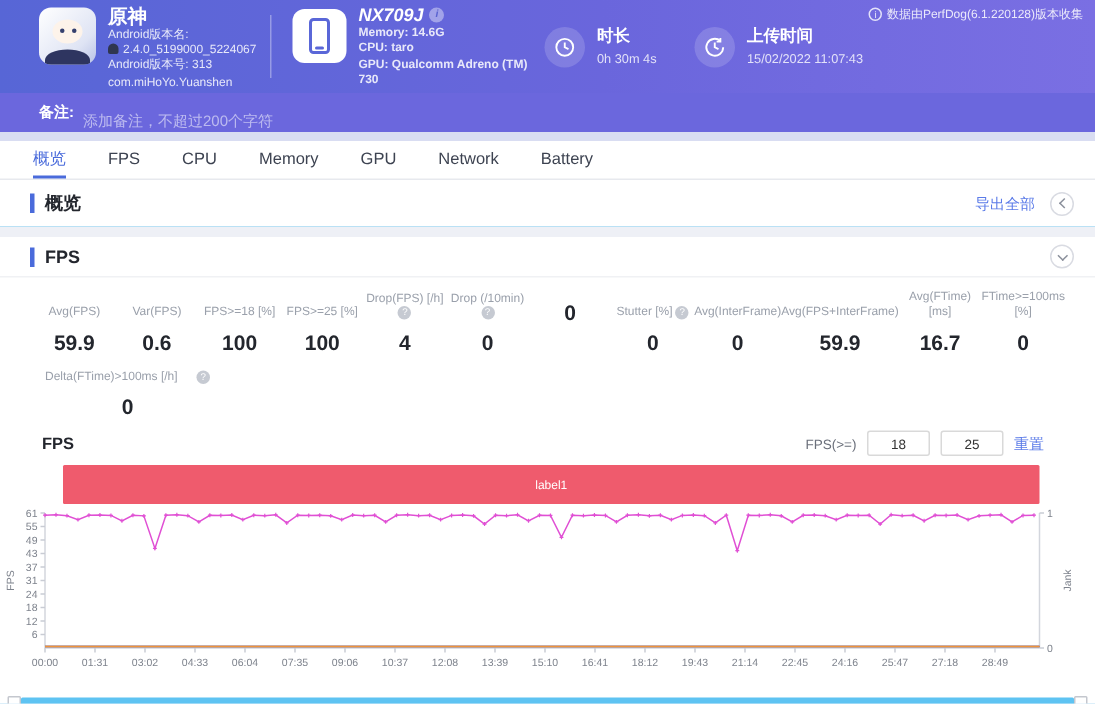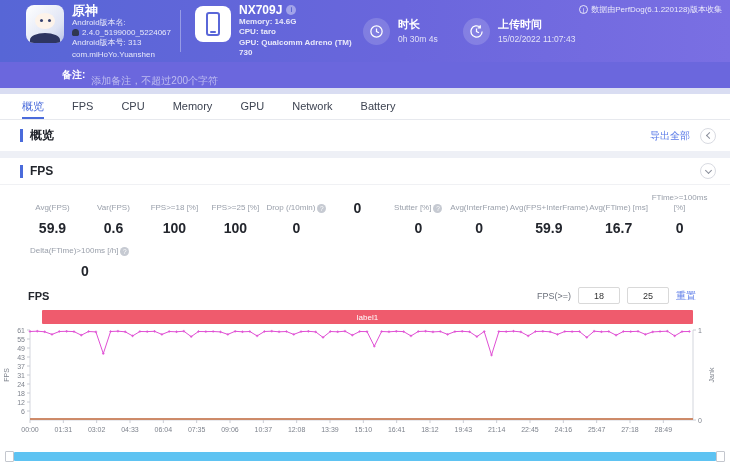--- a/index.html
+++ b/index.html
@@ -23,40 +23,40 @@
   .app-line { font-size:8px; line-height:10px; color:rgba(255,255,255,.85); display:flex; align-items:center; }
   .android-ico { width:7px; height:7px; border-radius:50% 50% 20% 20%; background:#2f3650; display:inline-block; margin-right:3px; flex:none; }
   .app-pkg { font-size:8px; color:rgba(255,255,255,.85); margin-top:2px; }
   .vdiv { width:1px; height:42px; background:rgba(255,255,255,.35); margin:0 4px; flex:none; }
 
   .dev { display:flex; align-items:flex-start; width:178px; padding-left:10px; }
   .dev-icon { width:36px; height:36px; background:#fff; border-radius:8px; display:flex; align-items:center; justify-content:center; flex:none; margin-top:2px; }
   .dev-phone { width:14px; height:24px; border:2px solid #5a67d8; border-radius:3px; position:relative; }
   .dev-phone:after { content:""; position:absolute; left:2px; bottom:1px; width:6px; height:2px; background:#5a67d8; border-radius:1px; }
   .dev-meta { margin-left:8px; }
-  .dev-name { font-size:12px; font-weight:bold; line-height:13px; display:flex; align-items:center; gap:4px; }
+  .dev-name { font-size:12px; font-weight:bold; line-height:13px; display:flex; align-items:center; gap:4px;font-style:italic; }
   .info-ico { width:10px; height:10px; border-radius:50%; background:rgba(255,255,255,.4); color:#5a63d0;
     font-size:7px; line-height:10px; text-align:center; font-weight:bold; display:inline-block; }
   .dev-line { font-size:8px; line-height:10.5px; color:rgba(255,255,255,.85);font-weight:bold; }
 
   .hstat { display:flex; align-items:center; width:100px; }
   .hstat.wide { width:160px; }
   .hstat-icon { width:27px; height:27px; border-radius:50%; background:rgba(255,255,255,.16);
     display:flex; align-items:center; justify-content:center; flex:none; }
   .hstat-txt { margin-left:8px; }
   .hstat-label { font-size:11px; font-weight:bold; line-height:12px; }
   .hstat-value { font-size:8.5px; color:rgba(255,255,255,.8); margin-top:4px; white-space:nowrap; }
   .src-note { position:absolute; top:4px; right:8px; font-size:8px; color:rgba(255,255,255,.85);
     display:flex; align-items:center; gap:3px; }
   .src-info { width:9px; height:9px; border-radius:50%; border:1px solid rgba(255,255,255,.8);
     font-size:6.5px; line-height:9px; text-align:center; display:inline-block; }
 
   
   .note-bar { height:26px; background:#6b67dd; display:flex; align-items:center; padding-left:26px; font-size:10px; }
-  .note-label { color:#fff; font-weight:bold; margin-right:6px;margin-left:36px; }
+  .note-label { color:#fff; font-weight:bold; margin-right:6px; }
   .note-ph { color:rgba(255,255,255,.55);margin-top:12px; }
   .strip { height:6px; background:#d9ddf2; }
 
   
   .tabs { background:#fff; padding:0 0 0 22px; border-bottom:1px solid #e7e9ee; display:flex; height:26px; }
   .tab { font-size:11px; color:#3d4351; margin-right:28px; line-height:24px; position:relative; cursor:pointer; }
   .tab.active { color:#4a6bdb; }
   .tab.active:after { content:""; position:absolute; left:0; right:0; bottom:0; height:2px; background:#4a6bdb; }
 
   
@@ -85,21 +85,21 @@
   .stat-value { font-size:14px; font-weight:bold; color:#23262d; margin-top:7px; }
   .stats2 { padding:10px 0 0 30px; width:140px; text-align:center; }
 
   
   .chart-hdr { display:flex; align-items:center; padding:8px 34px 4px 28px; }
   .chart-title { font-size:11px; font-weight:bold; color:#23262d; }
   .chart-hdr-right { margin-left:auto; display:flex; align-items:center; gap:7px; }
   .thr-label { font-size:9px; color:#6b707b; }
   .thr-input { width:42px; height:17px; border:1px solid #d9d9d9; border-radius:2px; text-align:center;
     font-size:9px; color:#333; font-family:"Liberation Sans",sans-serif; }
-  .ann-bar { margin:2px 37px 0 42px; height:14px; background:#ef5b6d; color:#fff; font-size:8px;
+  .ann-bar { margin:2px 37px 0 42px; height:26px; background:#ef5b6d; color:#fff; font-size:8px;
     display:flex; align-items:center; justify-content:center; border-radius:1px; }
 
   svg text.tick { font-size:7px; fill:#7e838d; font-family:"Liberation Sans",sans-serif; }
 
   
   .sbar { position:relative; margin:3px 5px 0 5px; height:11px; }
   .sbar-track { position:absolute; left:9px; right:9px; top:1px; height:9px; background:#5ec3f2; border-radius:1px; }
   .sbar-handle { position:absolute; top:0; width:9px; height:11px; background:#fff; border:1px solid #c4c7ce; border-radius:1px; }
   .sbar-handle.l { left:0; } .sbar-handle.r { right:0; }
 </style>
@@ -236,20 +236,27 @@
         <div class="stat-value">100</div>
       </div>
       <div class="stat">
         <div class="stat-label">
             <span>FPS&gt;=25 [%]</span>
           </div>
         <div class="stat-value">100</div>
       </div>
       <div class="stat">
         <div class="stat-label">
+            <span>Drop(FPS) [/h]</span>
+            <span class="q">?</span>
+          </div>
+        <div class="stat-value">4</div>
+      </div>
+      <div class="stat">
+        <div class="stat-label">
             <span>Drop (/10min)</span>
             <span class="q">?</span>
           </div>
         <div class="stat-value">0</div>
       </div>
       <div class="stat">
         <div class="stat-value">0</div>
       </div>
       <div class="stat">
         <div class="stat-label">
@@ -279,21 +286,21 @@
       <div class="stat">
         <div class="stat-label">
             <span>FTime&gt;=100ms [%]</span>
           </div>
         <div class="stat-value">0</div>
       </div>
     </div>
 
     
     <div class="stats2">
-      <div class="stat-label" style="justify-content:flex-start;min-height:0">
+      <div class="stat-label" style="justify-content:space-between;min-height:0">
         <span>Delta(FTime)&gt;100ms [/h]</span>
         <span class="q">?</span>
       </div>
       <div class="stat-value">0</div>
     </div>
 
     
     <div class="chart-hdr">
       <div class="chart-title">FPS</div>
       <div class="chart-hdr-right">

